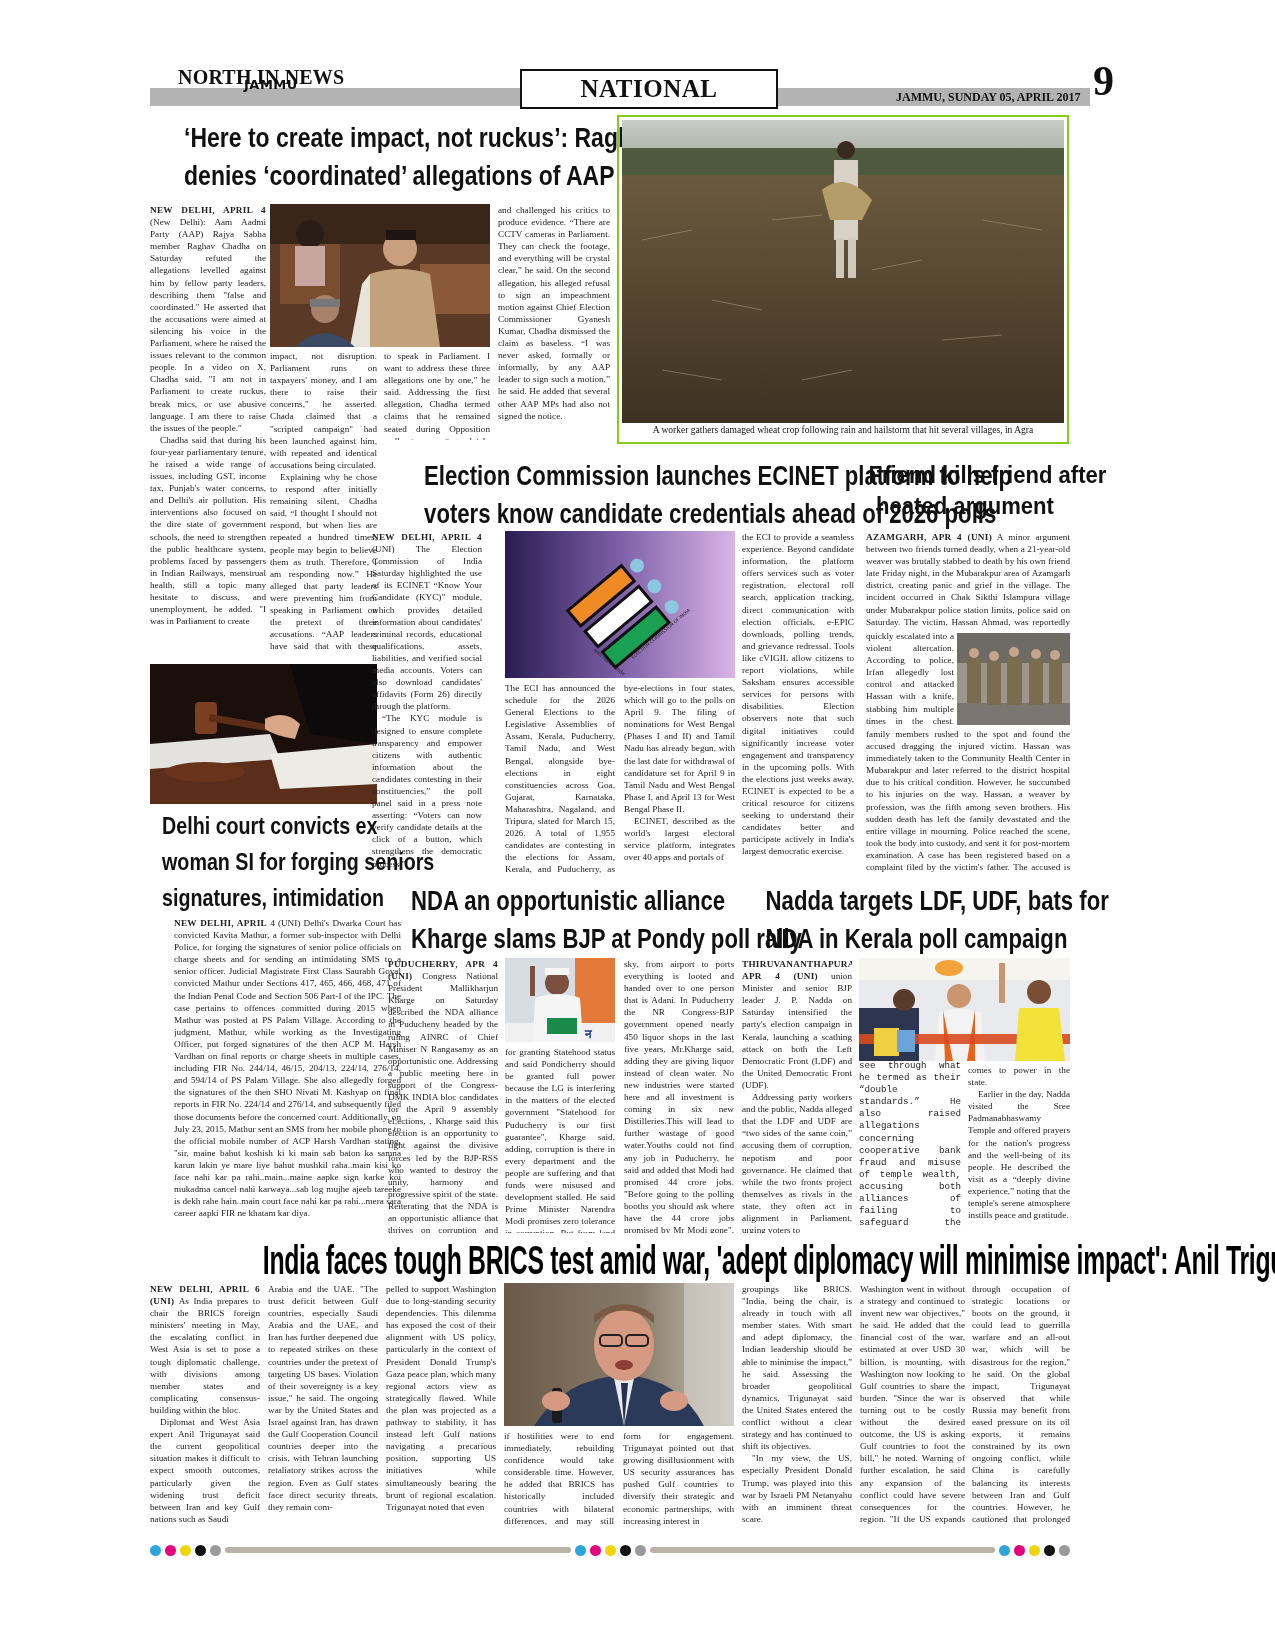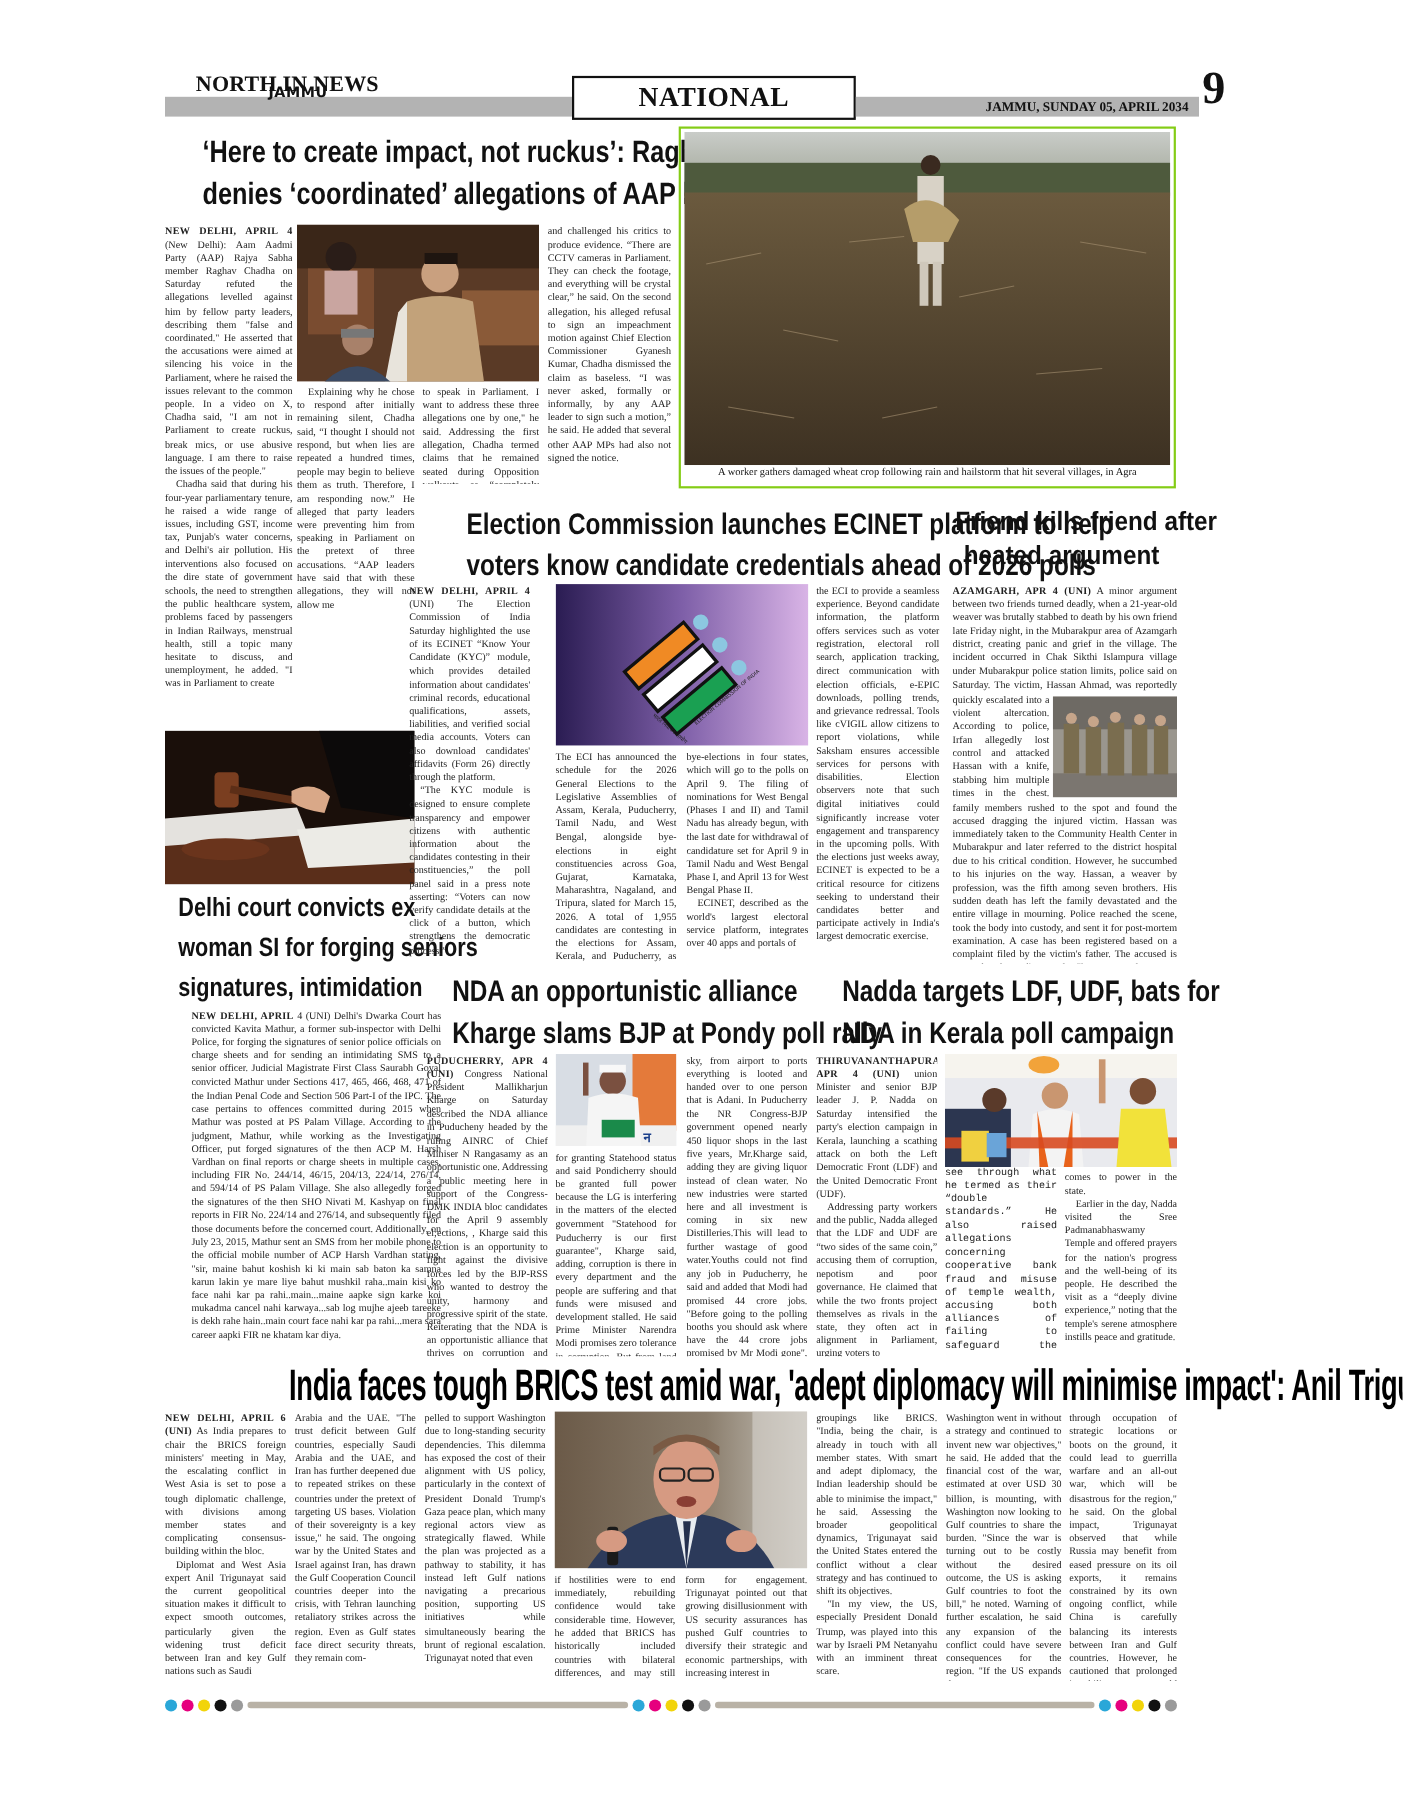--- a/index.html
+++ b/index.html
@@ -37,21 +37,21 @@
   .strip-bar { height: 6px; background: #b9b2a6; border-radius: 3px; }
 </style>
 </head>
 <body>
 
 <div class="abs mast-bar"></div>
 <div class="abs mast-title serif">NORTH IN NEWS</div>
 <div class="abs mast-city">JAMMU</div>
 <div class="abs section-box serif">NATIONAL</div>
 <div class="abs date-bar"></div>
-<div class="abs date-text serif">JAMMU, SUNDAY 05, APRIL 2034</div>
+<div class="abs date-text serif">JAMMU, SUNDAY 05, APRIL 2017</div>
 <div class="abs page-num serif">9</div>
 
 <div class="abs hl" style="left:140px;top:122px;width:490px;font-size:28px;">‘Here to create impact, not ruckus’: Raghav Chadha</div>
 <div class="abs hl" style="left:140px;top:160px;width:490px;font-size:28px;">denies ‘coordinated’ allegations of AAP leaders</div>
 
 <div class="abs col" style="left:150px;top:204px;width:116px;height:450px;">
   <p class="first"><span class="dateline">NEW DELHI, APRIL 4</span> <span>(New Delhi): Aam Aadmi Party (AAP) Rajya Sabha member Raghav Chadha on Saturday refuted the allegations levelled against him by fellow party leaders, describing them "false and coordinated." He asserted that the accusations were aimed at silencing his voice in the Parliament, where he raised the issues relevant to the common people. In a video on X, Chadha said, "I am not in Parliament to create ruckus, break mics, or use abusive language. I am there to raise the issues of the people."</span></p>
   <p>Chadha said that during his four-year parliamentary tenure, he raised a wide range of issues, including GST, income tax, Punjab's water concerns, and Delhi's air pollution. His interventions also focused on the dire state of government schools, the need to strengthen the public healthcare system, problems faced by passengers in Indian Railways, menstrual health, still a topic many hesitate to discuss, and unemployment, he added. "I was in Parliament to create</p>
 </div>
 
@@ -67,20 +67,21 @@
     <rect x="116" y="26" width="30" height="10" fill="#1e1510"></rect>
     <path d="M100 70 Q130 60 160 70 L170 143 L92 143 Z" fill="#c2a27a"></path>
     <path d="M92 80 L100 70 L100 143 L80 143 Z" fill="#e8e4dc"></path>
     <circle cx="55" cy="105" r="14" fill="#a8816a"></circle>
     <rect x="40" y="95" width="30" height="8" fill="#777"></rect>
     <path d="M25 143 Q55 115 85 143 Z" fill="#3b4a63"></path>
   </svg>
 </div>
 
 <div class="abs col" style="left:270px;top:350px;width:107px;height:305px;">
+  <p class="first">impact, not disruption. Parliament runs on taxpayers' money, and I am there to raise their concerns," he asserted. Chada claimed that a "scripted campaign" had been launched against him, with repeated and identical accusations being circulated.</p>
   <p>Explaining why he chose to respond after initially remaining silent, Chadha said, “I thought I should not respond, but when lies are repeated a hundred times, people may begin to believe them as truth. Therefore, I am responding now.” He alleged that party leaders were preventing him from speaking in Parliament on the pretext of three accusations. “AAP leaders have said that with these allegations, they will not allow me</p>
 </div>
 <div class="abs col" style="left:384px;top:350px;width:106px;height:90px;">
   <p class="first">to speak in Parliament. I want to address these three allegations one by one," he said. Addressing the first allegation, Chadha termed claims that he remained seated during Opposition walkouts as “completely false”</p>
 </div>
 <div class="abs col" style="left:498px;top:204px;width:112px;height:235px;">
   <p class="first">and challenged his critics to produce evidence. “There are CCTV cameras in Parliament. They can check the footage, and everything will be crystal clear,” he said. On the second allegation, his alleged refusal to sign an impeachment motion against Chief Election Commissioner Gyanesh Kumar, Chadha dismissed the claim as baseless. “I was never asked, formally or informally, by any AAP leader to sign such a motion,” he said. He added that several other AAP MPs had also not signed the notice.</p>
 </div>
 
 <div class="abs" style="left:617px;top:115px;width:452px;height:329px;border:2px solid #84cc16;">

